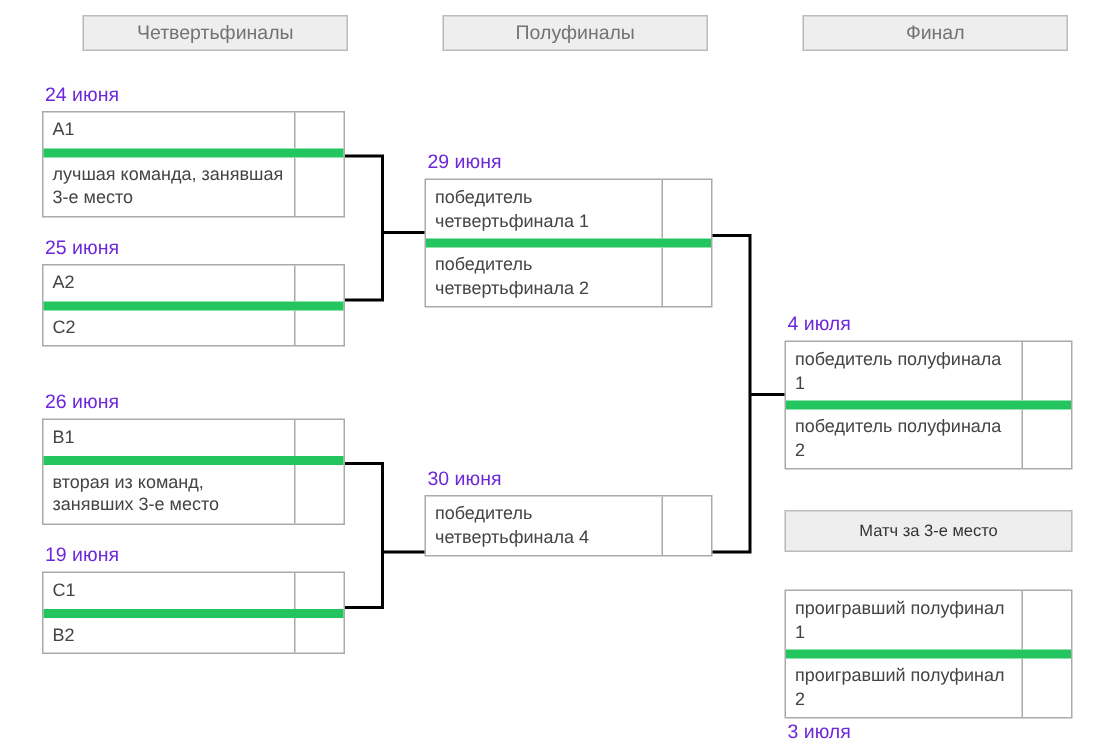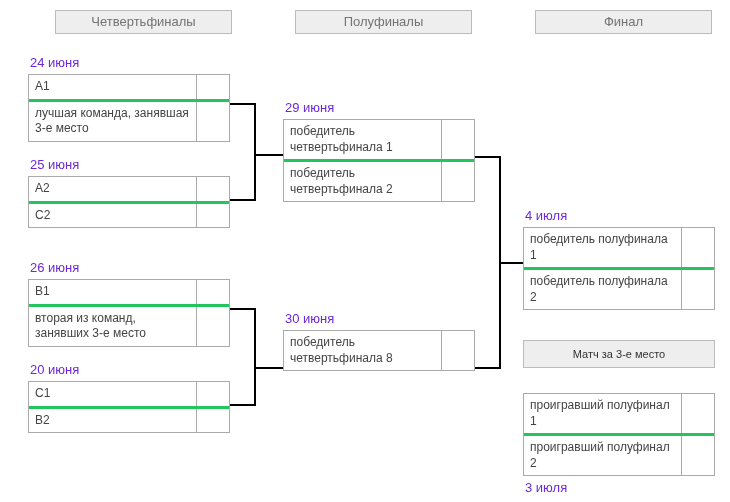--- a/index.html
+++ b/index.html
@@ -1,20 +1,20 @@
 <!DOCTYPE html>
 <html><head>
 <meta charset="utf-8">
 <style>
 html,body{margin:0;padding:0;background:#fff;font-family:Arial,Helvetica,sans-serif;font-size:12px;color:#333}
 .wrap{position:relative;width:730px;height:502px}
 .hdr{position:absolute;border:1px solid #bbb;background:#eee;text-align:center;height:22px;line-height:22px;font-size:13px;color:#737373}
 .date{position:absolute;color:#6d28d9;font-size:13px}
 .mbox{position:absolute;border:1px solid #aaa;background:#fff}
-.row{display:flex;align-items:stretch;border-bottom:3px solid #22c55e}
+.row{display:flex;align-items:stretch;border-bottom:6px solid #22c55e}
 .row:last-child{border-bottom:none}
 .team{flex:1;padding:4px 6px;color:#444;line-height:1.3}
 .score{width:32px;border-left:1px solid #aaa;display:flex;align-items:center;justify-content:center;color:#444}
 .sub{position:absolute;border:1px solid #bbb;background:#eee;text-align:center;height:26px;line-height:26px;font-size:11px;width:190px}
 svg{position:absolute;left:0;top:0;pointer-events:none}
 </style>
 </head>
 <body>
 <div class="wrap">
 
@@ -51,21 +51,21 @@
   <div class="row">
         <div class="team">B1</div>
         <div class="score"></div>
       </div>
   <div class="row">
         <div class="team">вторая из команд, занявших 3-е место</div>
         <div class="score"></div>
       </div>
 </div>
 
-<div class="date" style="left:30px;top:362px">20 июня</div>
+<div class="date" style="left:30px;top:362px">19 июня</div>
 <div class="mbox" style="left:28px;top:381px;width:200px">
   <div class="row">
         <div class="team">C1</div>
         <div class="score"></div>
       </div>
   <div class="row">
         <div class="team">B2</div>
         <div class="score"></div>
       </div>
 </div>
@@ -78,21 +78,21 @@
       </div>
   <div class="row">
         <div class="team">победитель четвертьфинала 2</div>
         <div class="score"></div>
       </div>
 </div>
 
 <div class="date" style="left:285px;top:311px">30 июня</div>
 <div class="mbox" style="left:283px;top:330px;width:190px">
   <div class="row">
-        <div class="team">победитель четвертьфинала 8</div>
+        <div class="team">победитель четвертьфинала 4</div>
         <div class="score"></div>
       </div>
 </div>
 
 <div class="date" style="left:525px;top:208px">4 июля</div>
 <div class="mbox" style="left:523px;top:227px;width:190px">
   <div class="row">
         <div class="team">победитель полуфинала 1</div>
         <div class="score"></div>
       </div>

